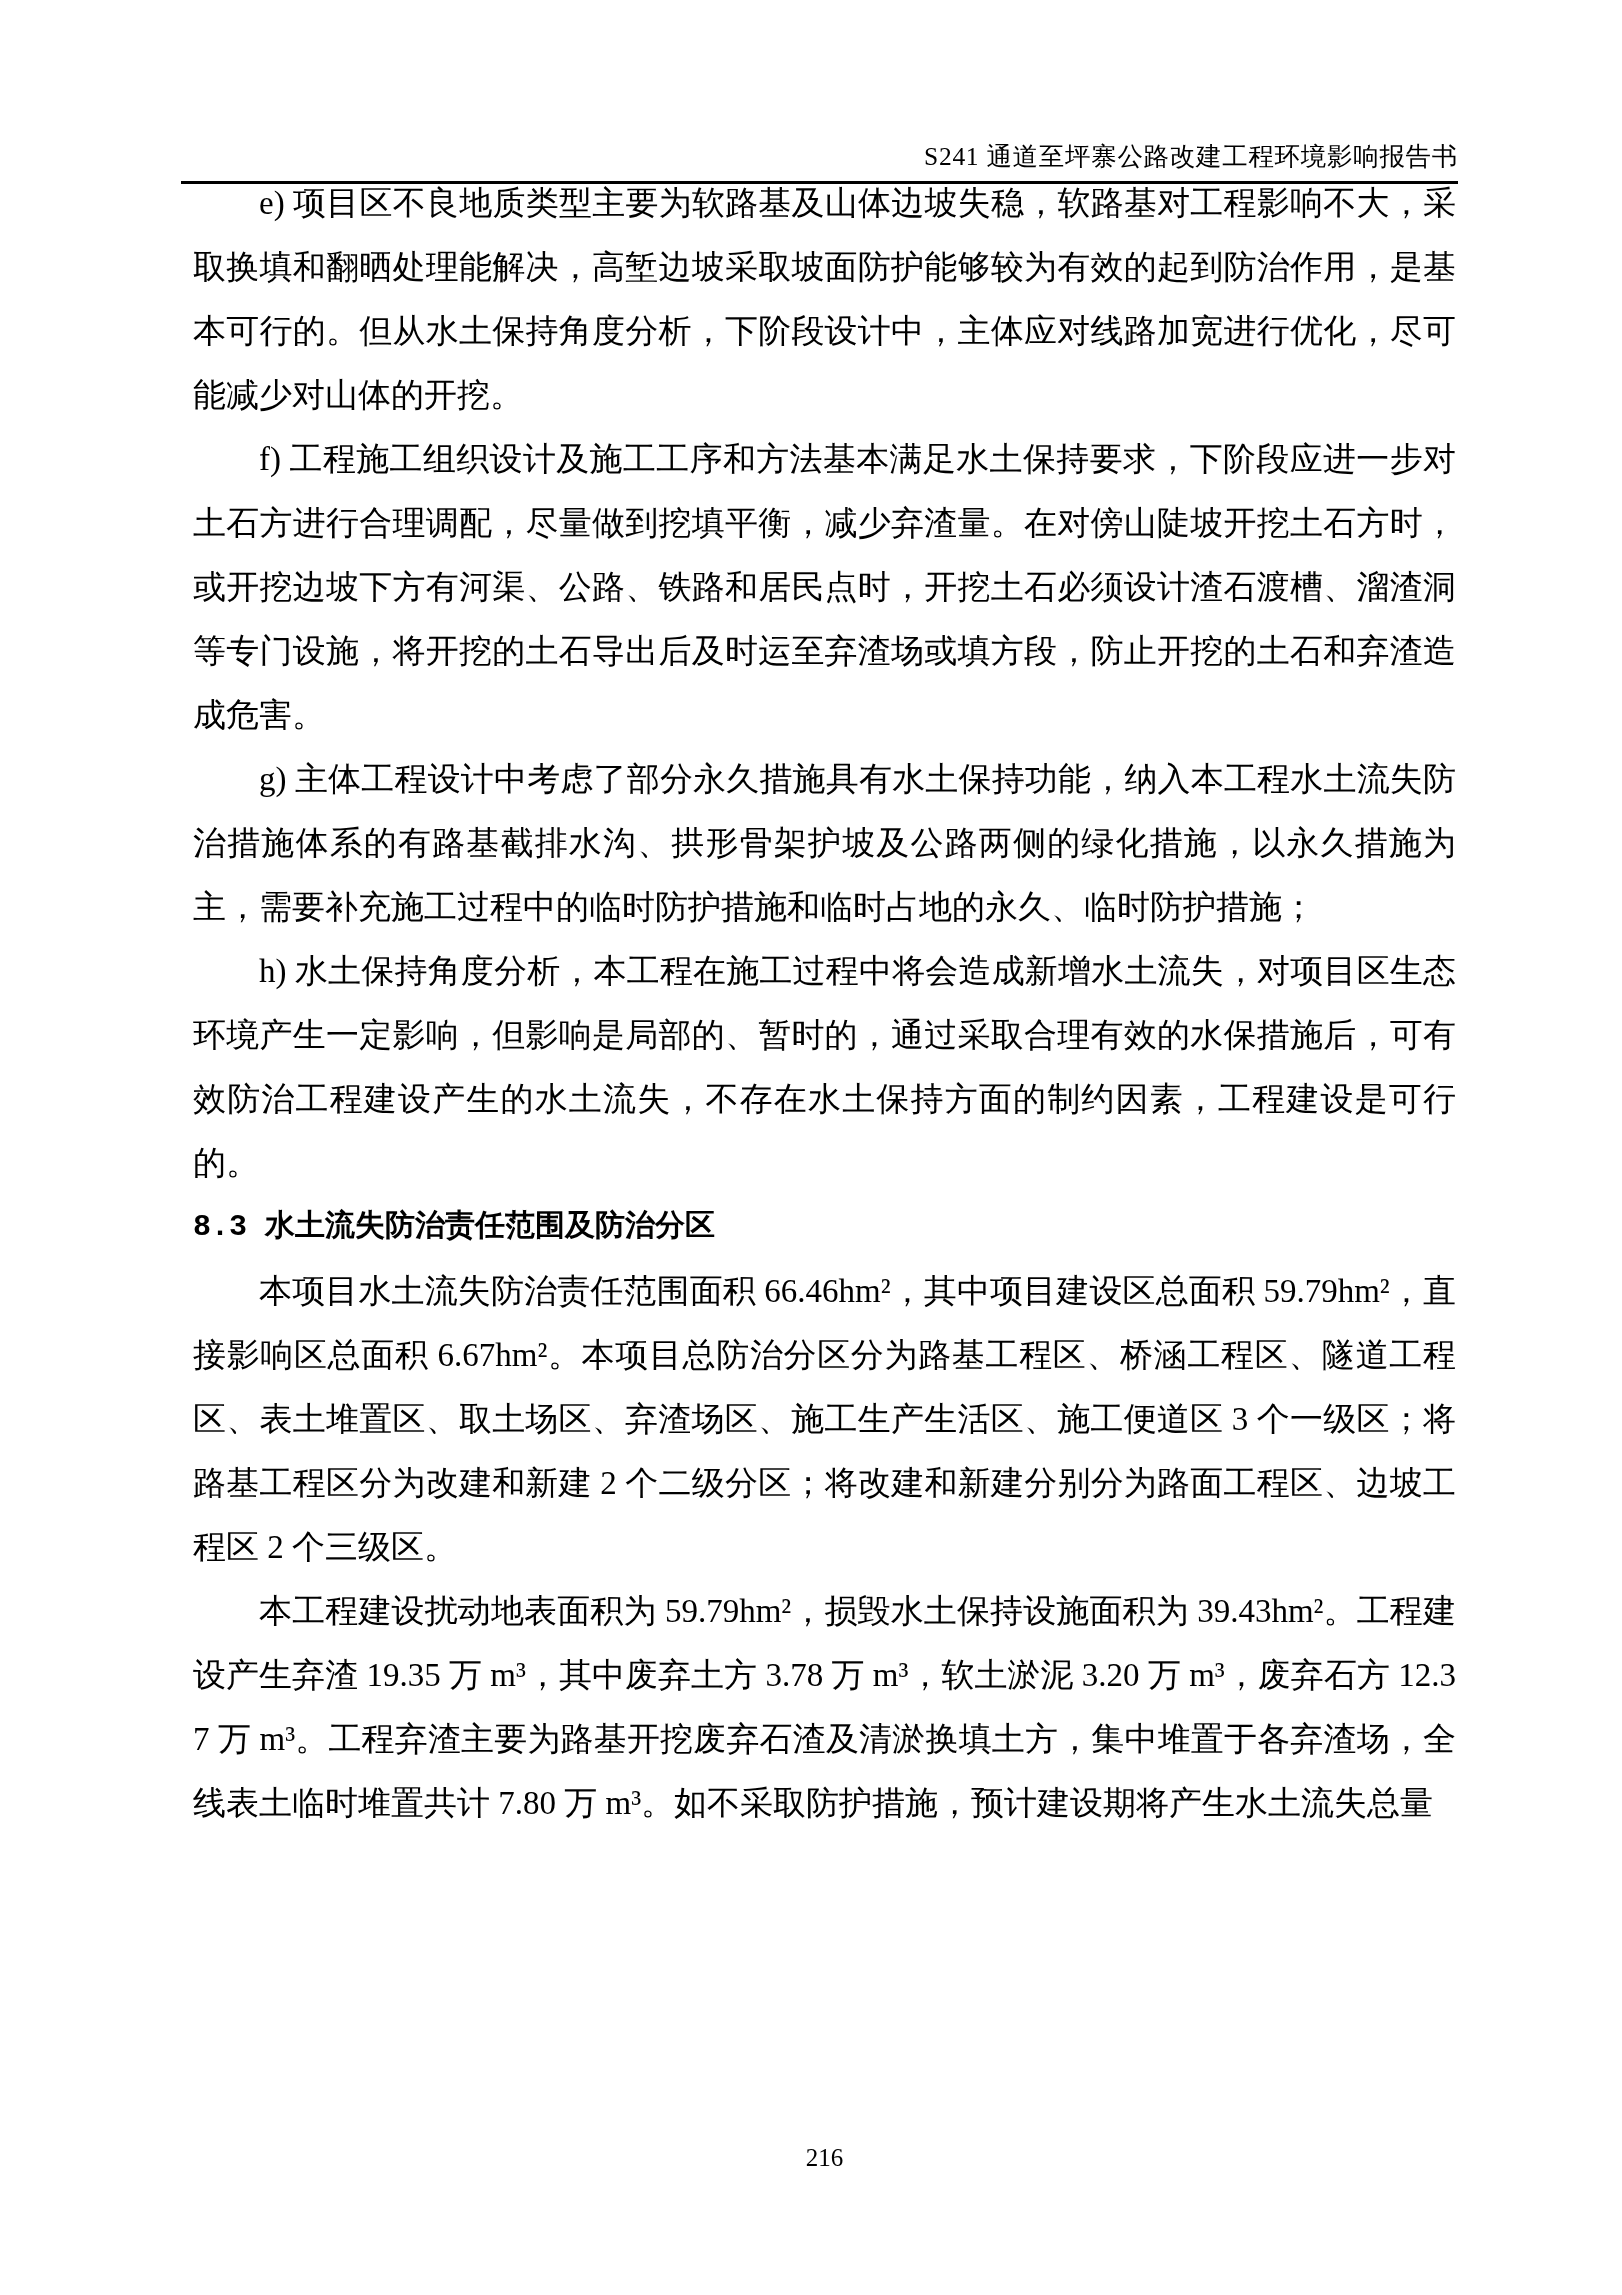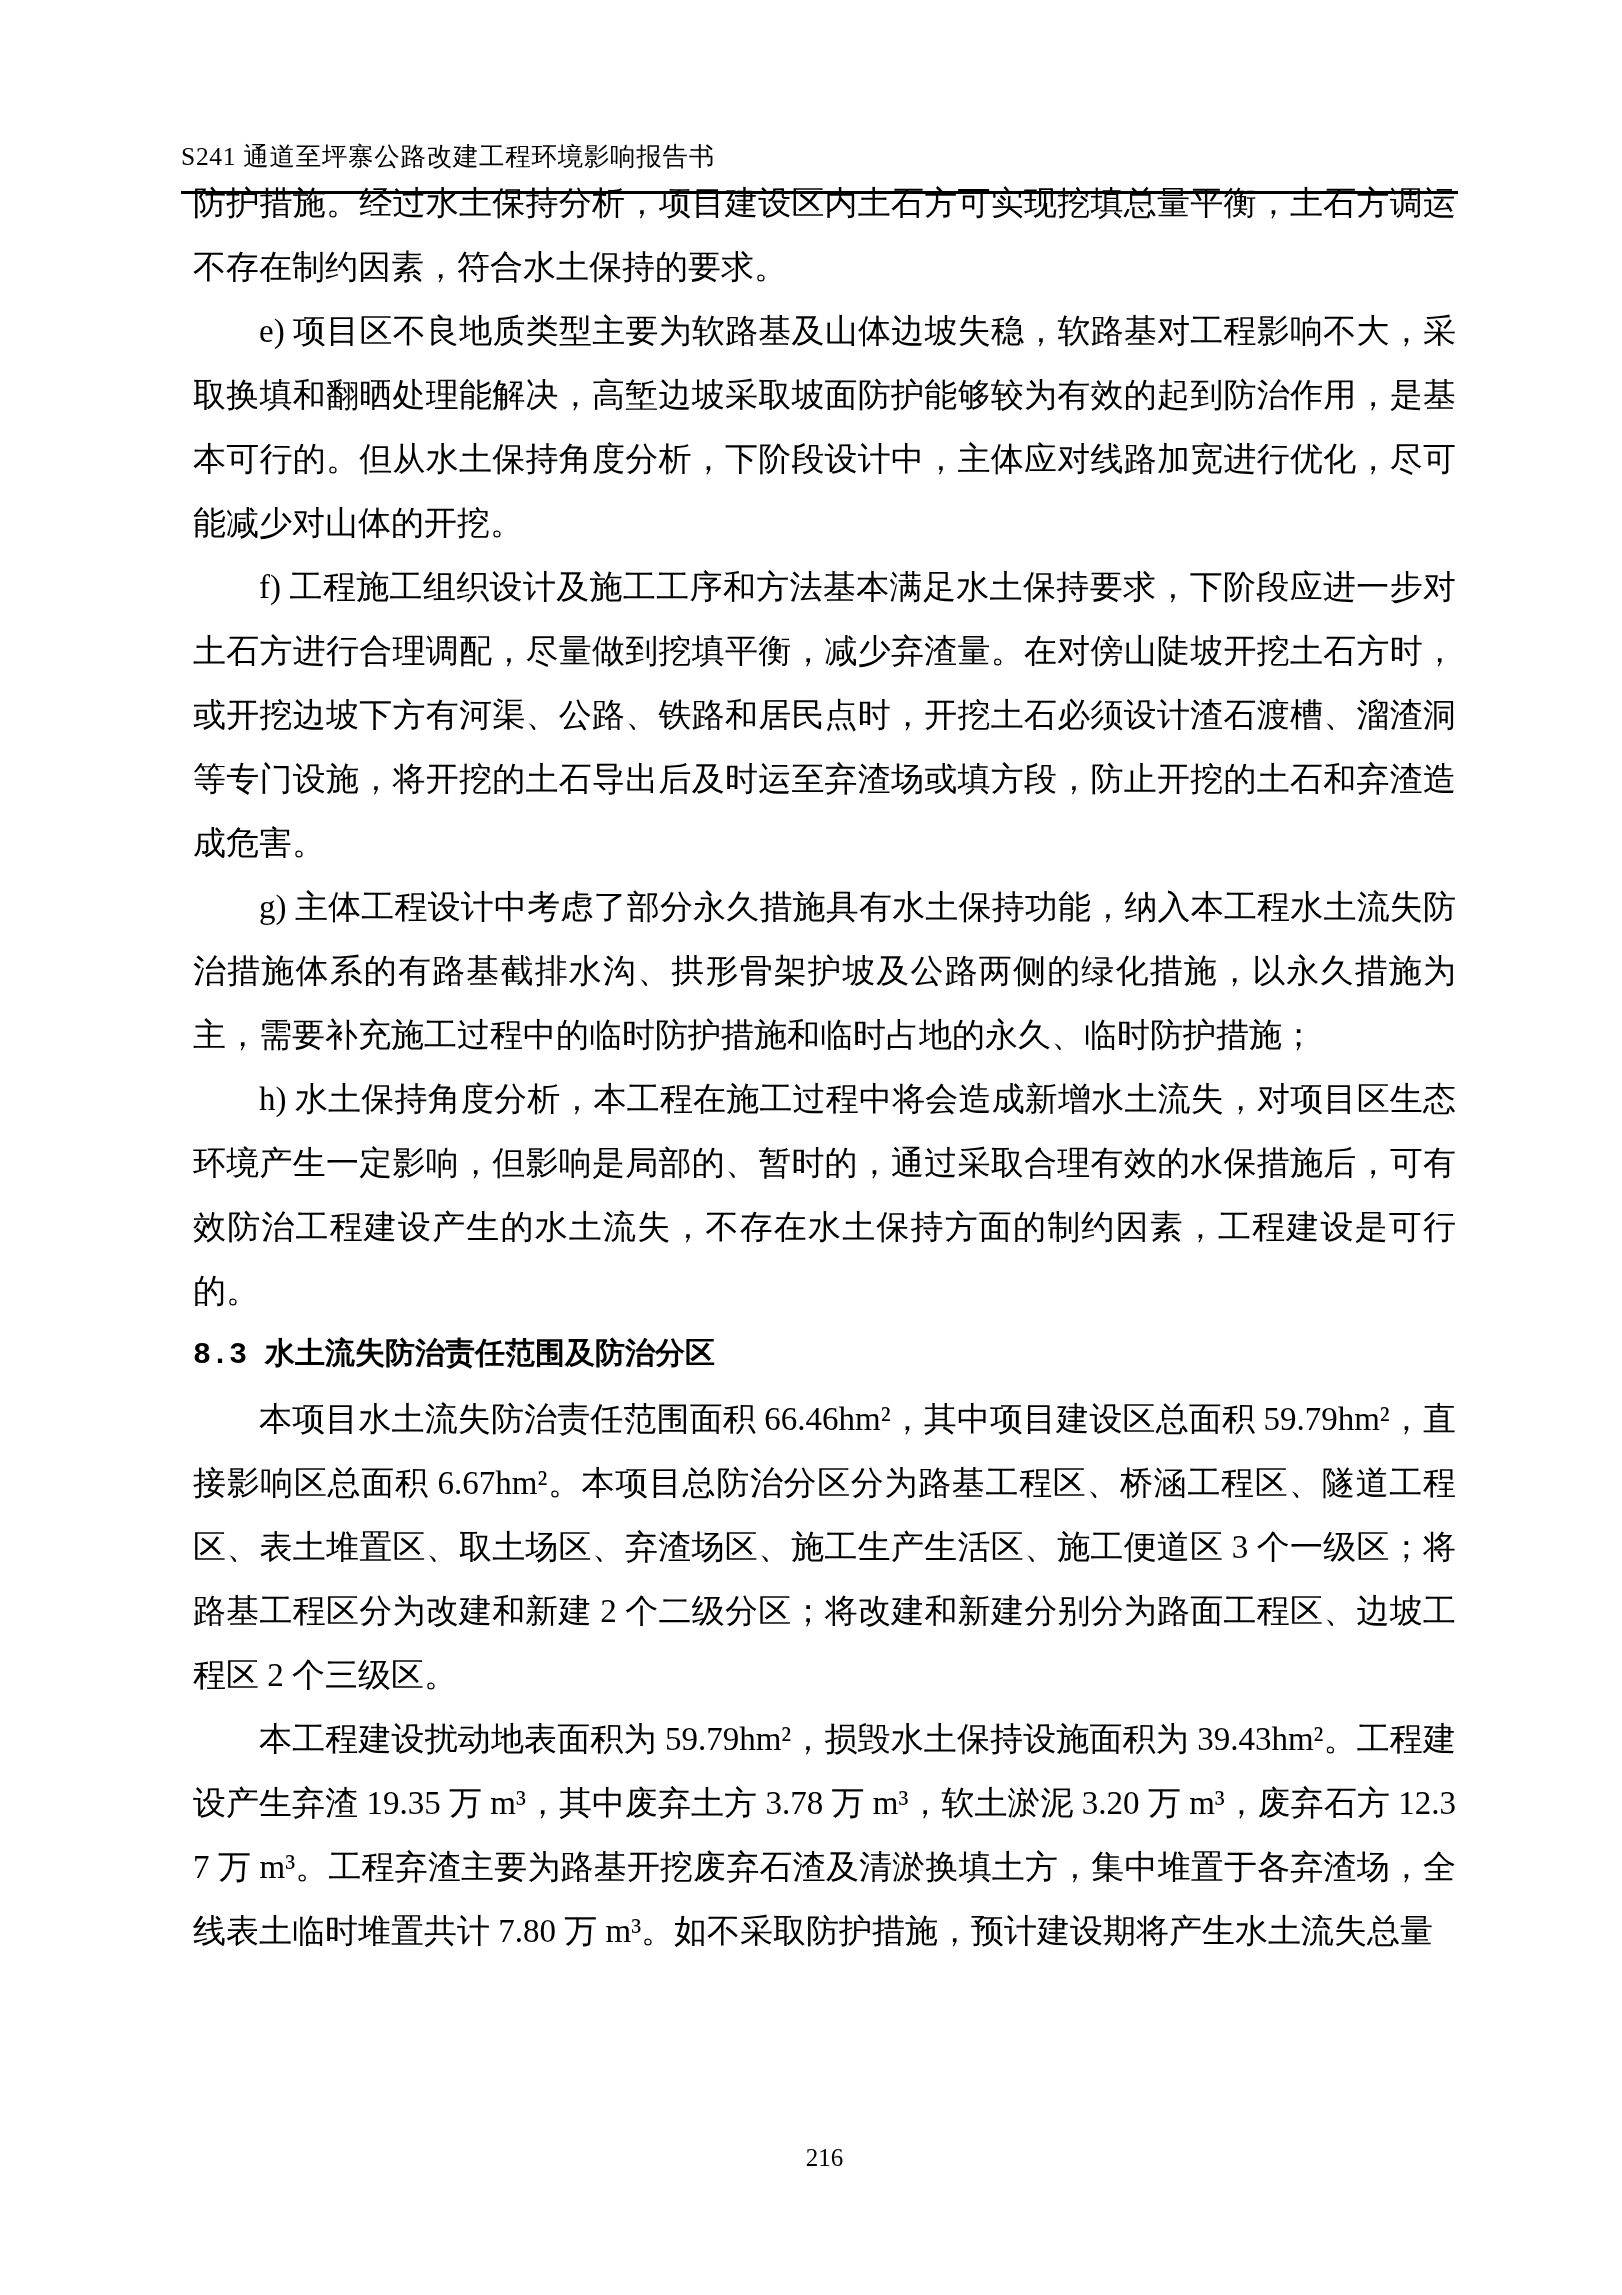--- a/index.html
+++ b/index.html
@@ -18,25 +18,25 @@
     font-family: "Liberation Serif", "DejaVu Serif", serif;
   }
   
   .header {
     position: absolute;
     left: 181px;
     right: 164px;
     top: 0;
   }
   .header-title {
-    text-align: left;
+    text-align: right;
     font-size: 25.5px;
     line-height: 1.1;
     padding-top: 143px;
-    padding-bottom: 20px;
+    padding-bottom: 10px;
     border-bottom: 3.9px solid #000;
     letter-spacing: 0.7px;
   }
   
   .content {
     position: absolute;
     left: 193px;
     right: 166px;
     top: 171px;
     font-size: 33px;
@@ -75,21 +75,20 @@
 </head>
 <body>
 
 <div class="page">
 
   <div class="header">
     <div class="header-title">S241 通道至坪寨公路改建工程环境影响报告书</div>
   </div>
 
   <div class="content">
-    <p class="para no-indent">防护措施。经过水土保持分析，项目建设区内土石方可实现挖填总量平衡，土石方调运不存在制约因素，符合水土保持的要求。</p>
     <p class="para">e) 项目区不良地质类型主要为软路基及山体边坡失稳，软路基对工程影响不大，采取换填和翻晒处理能解决，高堑边坡采取坡面防护能够较为有效的起到防治作用，是基本可行的。但从水土保持角度分析，下阶段设计中，主体应对线路加宽进行优化，尽可能减少对山体的开挖。</p>
     <p class="para">f) 工程施工组织设计及施工工序和方法基本满足水土保持要求，下阶段应进一步对土石方进行合理调配，尽量做到挖填平衡，减少弃渣量。在对傍山陡坡开挖土石方时，或开挖边坡下方有河渠、公路、铁路和居民点时，开挖土石必须设计渣石渡槽、溜渣洞等专门设施，将开挖的土石导出后及时运至弃渣场或填方段，防止开挖的土石和弃渣造成危害。</p>
     <p class="para">g) 主体工程设计中考虑了部分永久措施具有水土保持功能，纳入本工程水土流失防治措施体系的有路基截排水沟、拱形骨架护坡及公路两侧的绿化措施，以永久措施为主，需要补充施工过程中的临时防护措施和临时占地的永久、临时防护措施；</p>
     <p class="para">h) 水土保持角度分析，本工程在施工过程中将会造成新增水土流失，对项目区生态环境产生一定影响，但影响是局部的、暂时的，通过采取合理有效的水保措施后，可有效防治工程建设产生的水土流失，不存在水土保持方面的制约因素，工程建设是可行的。</p>
     <h2 class="section-heading">8.3 水土流失防治责任范围及防治分区</h2>
     <p class="para">本项目水土流失防治责任范围面积 66.46hm²，其中项目建设区总面积 59.79hm²，直接影响区总面积 6.67hm²。本项目总防治分区分为路基工程区、桥涵工程区、隧道工程区、表土堆置区、取土场区、弃渣场区、施工生产生活区、施工便道区 3 个一级区；将路基工程区分为改建和新建 2 个二级分区；将改建和新建分别分为路面工程区、边坡工程区 2 个三级区。</p>
     <p class="para">本工程建设扰动地表面积为 59.79hm²，损毁水土保持设施面积为 39.43hm²。工程建设产生弃渣 19.35 万 m³，其中废弃土方 3.78 万 m³，软土淤泥 3.20 万 m³，废弃石方 12.37 万 m³。工程弃渣主要为路基开挖废弃石渣及清淤换填土方，集中堆置于各弃渣场，全线表土临时堆置共计 7.80 万 m³。如不采取防护措施，预计建设期将产生水土流失总量</p>
   </div>
 
   <div class="footer">

